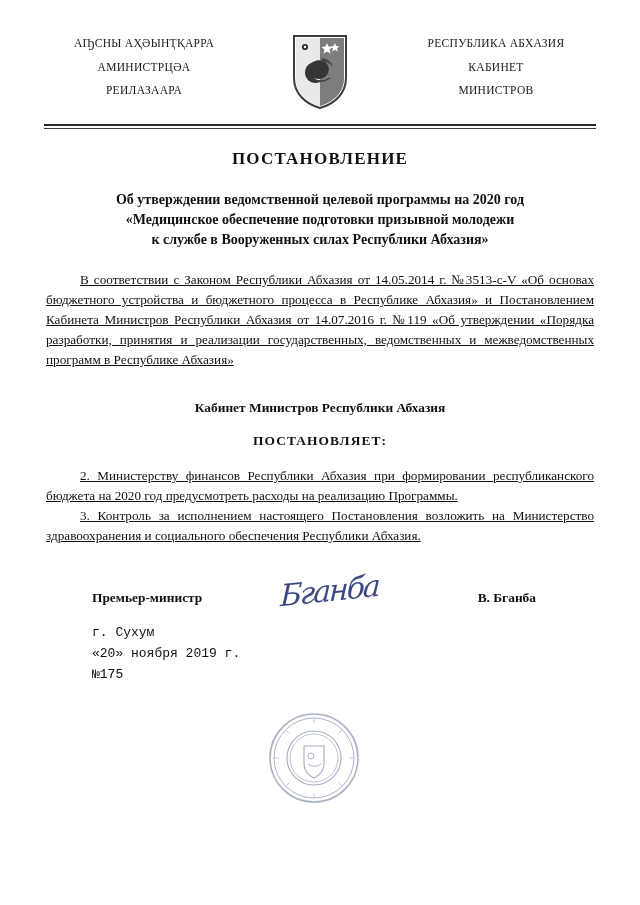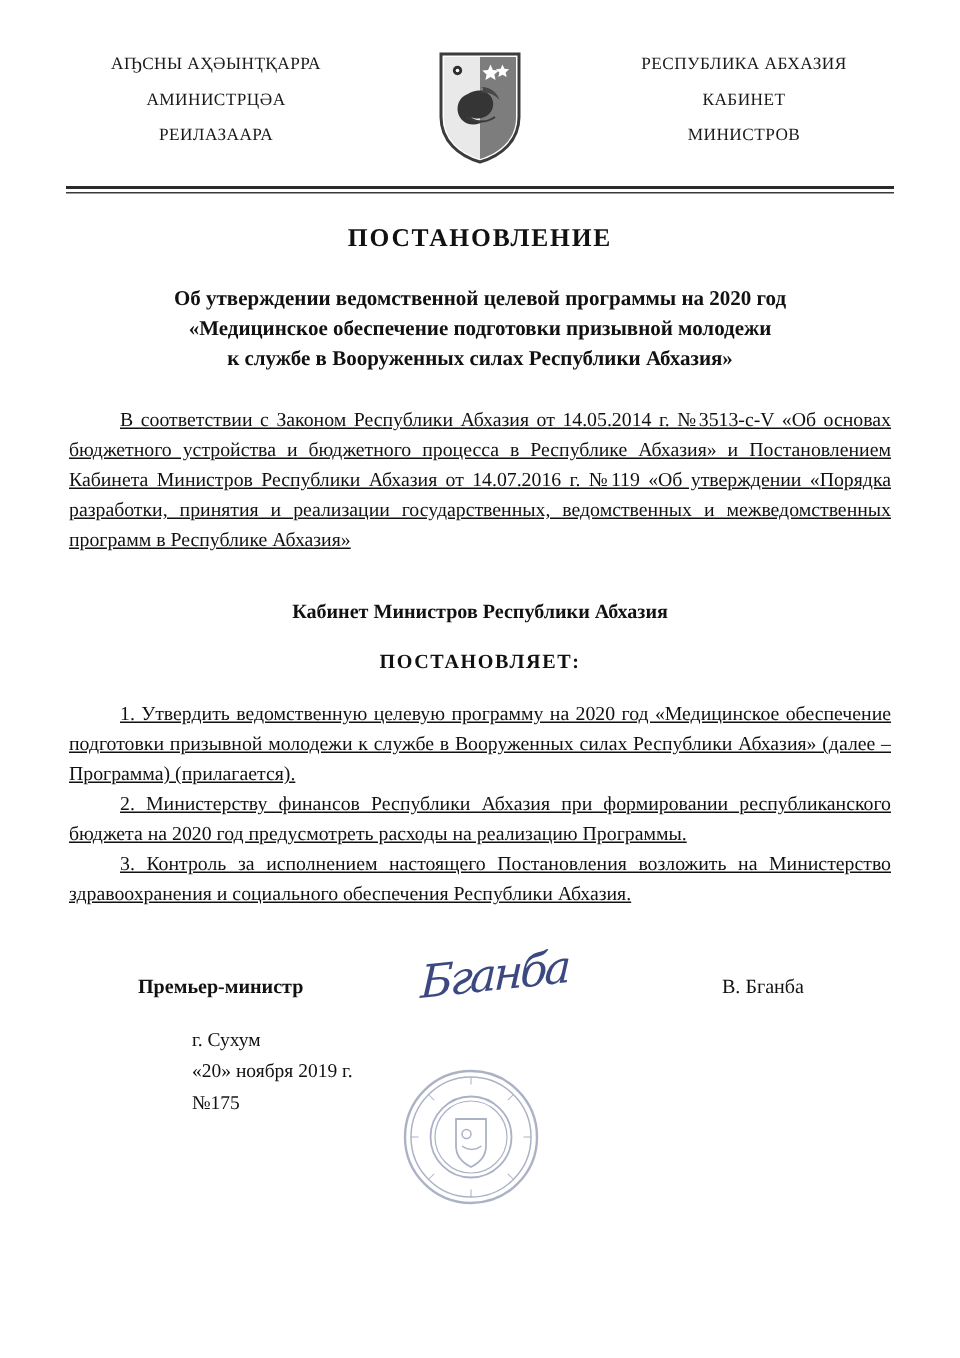--- a/index.html
+++ b/index.html
@@ -120,44 +120,45 @@
     align-items: baseline;
     position: relative;
     padding: 0 2px;
   }
   .sign-title {
     font-weight: bold;
     font-size: 13.4px;
     margin-left: 46px;
   }
   .sign-name {
-    font-weight: normal;
+    font-weight: bold;
     font-size: 13.4px;
     margin-left: auto;
     margin-right: 58px;
   }
   .signature-mark {
     position: absolute;
     left: 236px;
     top: -17px;
     font-family: "DejaVu Serif", serif;
     font-style: italic;
     font-size: 30px;
     color: #1b2a6b;
     transform: rotate(-6deg) skewX(-8deg);
     letter-spacing: -2px;
     opacity: 0.85;
     white-space: nowrap;
   }
 
   .meta {
     margin-top: 16px;
-    margin-left: 84px;
+    margin-left: 48px;
     font-size: 13px;
     line-height: 1.62;
+    font-family: Liberation Mono, monospace;
   }
 
   
   .seal {
     position: absolute;
     left: 268px;
     top: 712px;
     width: 92px;
     height: 92px;
     opacity: 0.42;
@@ -215,21 +216,20 @@
   </div>
 
   <div class="para-block">
     <p class="para">В соответствии с Законом Республики Абхазия от 14.05.2014 г. №3513-с-V «Об основах бюджетного устройства и бюджетного процесса в Республике Абхазия» и Постановлением Кабинета Министров Республики Абхазия от 14.07.2016 г. №119 «Об утверждении «Порядка разработки, принятия и реализации государственных, ведомственных и межведомственных программ в Республике Абхазия»</p>
   </div>
 
   <div class="center-bold">Кабинет Министров Республики Абхазия</div>
   <div class="center-bold sp">ПОСТАНОВЛЯЕТ:</div>
 
   <div class="list-block">
-    <p class="para">1. Утвердить ведомственную целевую программу на 2020 год «Медицинское обеспечение подготовки призывной молодежи к службе в Вооруженных силах Республики Абхазия» (далее – Программа) (прилагается).</p>
     <p class="para">2. Министерству финансов Республики Абхазия при формировании республиканского бюджета на 2020 год предусмотреть расходы на реализацию Программы.</p>
     <p class="para">3. Контроль за исполнением настоящего Постановления возложить на Министерство здравоохранения и социального обеспечения Республики Абхазия.</p>
   </div>
 
   <div class="sign-row">
     <span class="sign-title">Премьер-министр</span>
     <span class="signature-mark">Бганба</span>
     <span class="sign-name">В. Бганба</span>
   </div>
 

